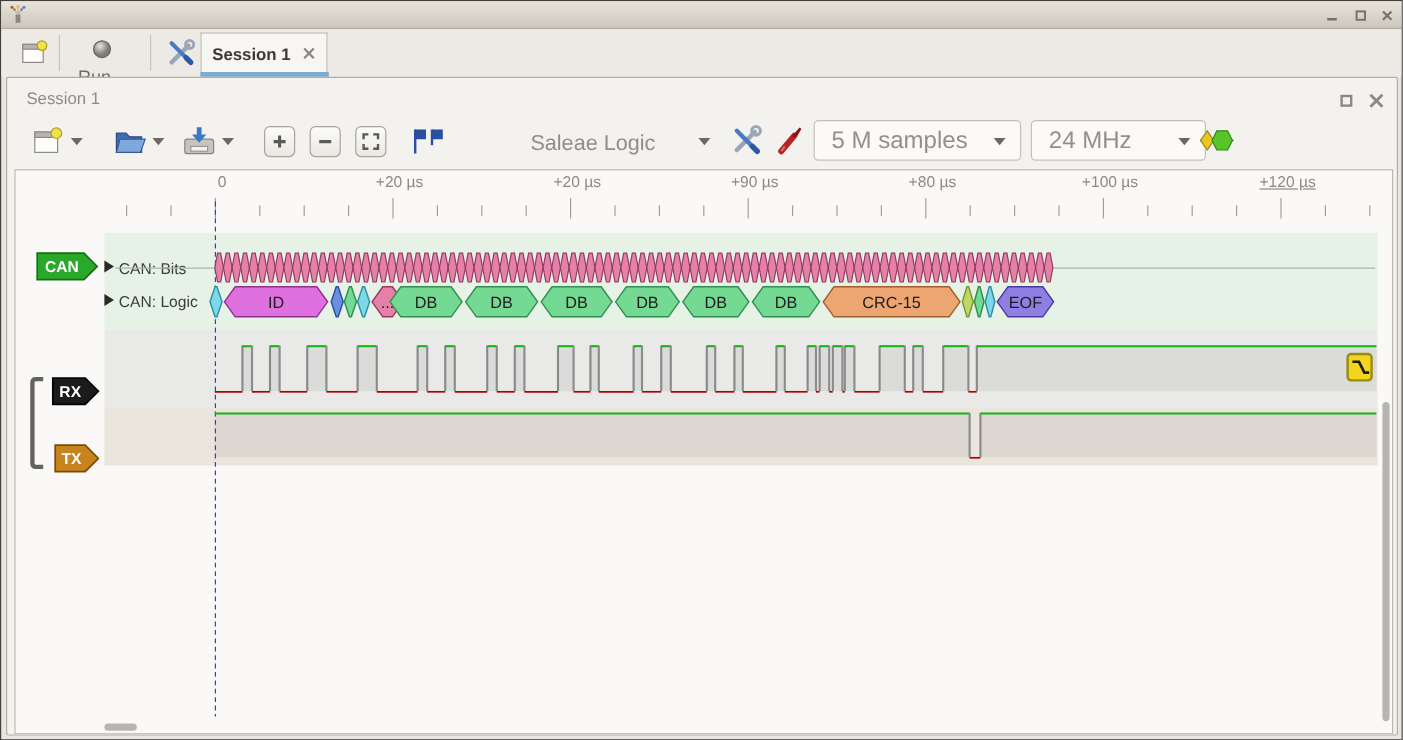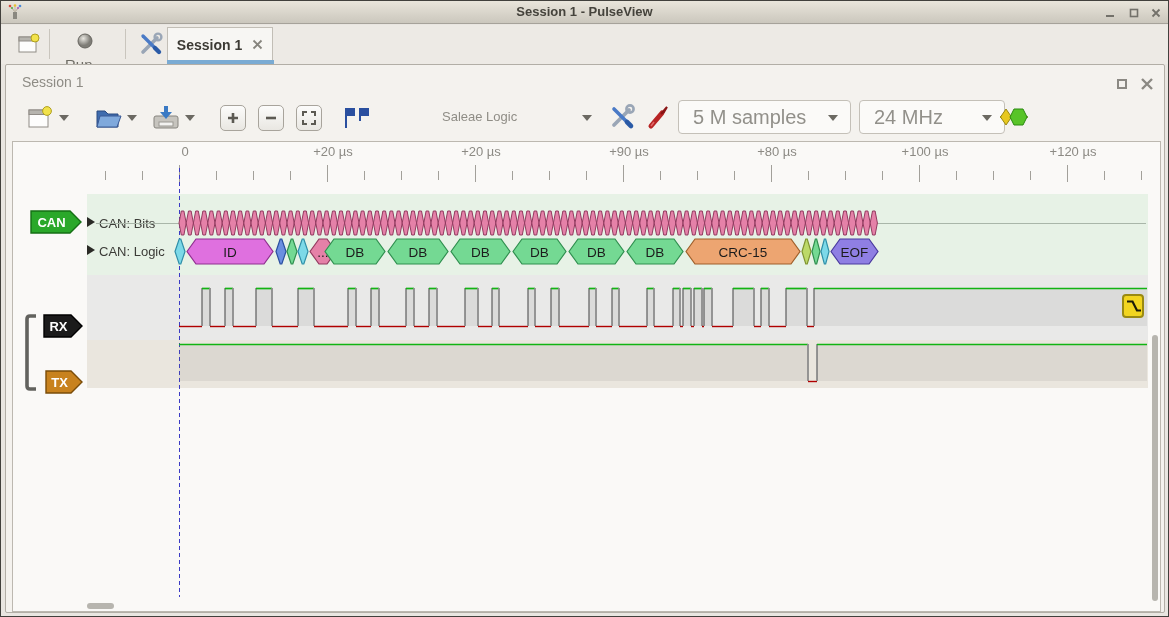--- a/index.html
+++ b/index.html
@@ -42,21 +42,21 @@
     justify-content:center; }
   .dd-arrow { position:absolute; width:0; height:0; border-left:5px solid transparent;
     border-right:5px solid transparent; border-top:6px solid #6b6962; }
   .sq-btn { position:absolute; width:26px; height:26px; border:1px solid #a8a49c;
     border-radius:5px; background:linear-gradient(#fcfcfb,#e9e7e2);
     display:flex; align-items:center; justify-content:center; }
   .combo { position:absolute; height:34px; background:#fbfaf8; border:1px solid #c4c0b8;
     border-radius:4px; display:flex; align-items:center; padding:0 14px;
     font-size:20px; color:#92908a; }
   .combo .dd-arrow { position:absolute; right:12px; top:14px; }
-  .device-label { position:absolute; left:436px; top:44px; font-size:13px; color:#8f8d86; }
+  .device-label { position:absolute; left:436px; top:44px; font-size:18px; color:#8f8d86; }
 
   
   .trace-frame { position:absolute; left:6px; top:76px; width:1149px; height:471px;
     background:#faf9f7; border:1px solid #bcb8b0; }
   .band { position:absolute; left:74px; width:1061px; }
   .band-decoder { top:52px;  height:81px; background:#e7f2e6; }
   .band-rx      { top:133px; height:65px; background:#e9e9e8; }
   .band-tx      { top:198px; height:48px; background:#eae6de; }
   .ruler-label { position:absolute; top:0; transform:translateX(-50%);
     font-size:13px; color:#8c8a84; white-space:nowrap; }
@@ -75,21 +75,20 @@
   <div class="titlebar">
     <svg class="app-icon" width="16" height="16">
       <rect x="6" y="8" width="4" height="7" fill="#8a8880"></rect>
       <path d="M8 8 L3 2 M8 8 L8 1 M8 8 L13 2 M8 8 L5 4 M8 8 L11 4" stroke="#c0b8a8" stroke-width="1"></path>
       <circle cx="3" cy="2" r="1.3" fill="#d84a3a"></circle>
         <circle cx="8" cy="1.5" r="1.3" fill="#e8c030"></circle>
       <circle cx="13" cy="2" r="1.3" fill="#4a8ad8"></circle>
         <circle cx="5" cy="4" r="1.1" fill="#58b048"></circle>
       <circle cx="11" cy="4" r="1.1" fill="#b058c0"></circle>
     </svg>
-    <span class="title">Session 1 - PulseView</span>
     <span class="win-btn" style="left:1101px">
       <svg width="12" height="12">
           <path d="M2 9 H10" stroke="#73716a" stroke-width="2"></path>
         </svg>
     </span>
     <span class="win-btn" style="left:1125px">
       <svg width="12" height="12">
           <rect x="2.5" y="2.5" width="7" height="7" fill="none" stroke="#73716a" stroke-width="1.6"></rect>
         </svg>
     </span>
@@ -239,21 +238,21 @@
       <div class="band band-decoder"></div>
       <div class="band band-rx"></div>
       <div class="band band-tx"></div>
       <div id="ruler-labels" style="position:absolute;left:0;top:2px;width:100%;height:20px">
           <div class="ruler-label" style="left: 172px;">0</div>
           <div class="ruler-label" style="left: 320px;">+20 µs</div>
           <div class="ruler-label" style="left: 468px;">+20 µs</div>
           <div class="ruler-label" style="left: 616px;">+90 µs</div>
           <div class="ruler-label" style="left: 764px;">+80 µs</div>
           <div class="ruler-label" style="left: 912px;">+100 µs</div>
-          <div class="ruler-label" style="left: 1060px;">+120 µs</div>
+          <div class="ruler-label" style="left: 1060px; text-decoration: underline;">+120 µs</div>
         </div>
       <div class="row-label" style="left:86px;top:74px">CAN: Bits</div>
       <div class="row-label" style="left:86px;top:102px">CAN: Logic</div>
       <div class="scroll-thumb" style="left:74px;top:461px;width:27px;height:6px"></div>
       <div class="scroll-thumb" style="left:1139px;top:193px;width:6px;height:266px"></div>
     </div>
   </div>
 
   <svg id="overlay">
     <g id="g-ticks">

